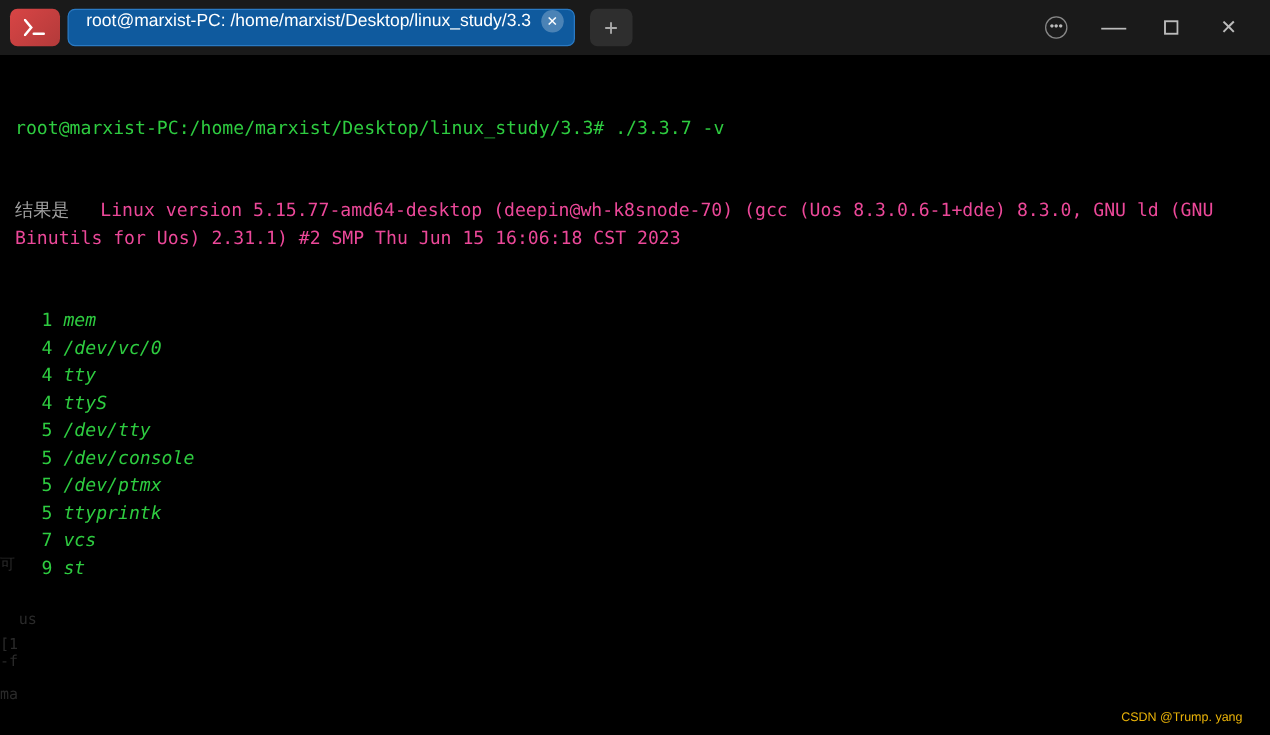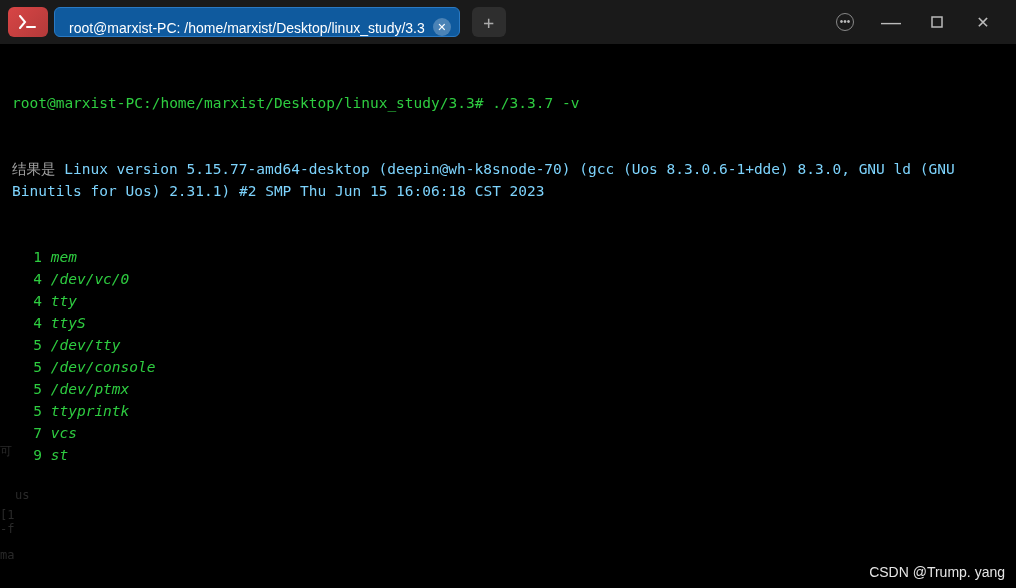--- a/index.html
+++ b/index.html
@@ -33,21 +33,21 @@
       align-items: center;
       justify-content: center;
       color: #fff;
       font-size: 16px;
     }
     .tab {
       height: 30px;
       background: #0f5a9e;
       border-radius: 6px;
       display: flex;
-      align-items: flex-end;
+      align-items: flex-start;
       padding: 0 8px 0 14px;
       color: #fff;
       font-family: sans-serif;
       font-size: 14px;
       gap: 8px;
       border: 1px solid #2a7ac4;
       max-width: 430px;
     }
     .tab-title {
       white-space: nowrap;
@@ -121,21 +121,21 @@
     }
     .line {
       padding-left: 12px;
     }
     .prompt-host { color: #2ecc40; }
     .cmd { color: #2ecc40; }
     .result-label {
       color: #a3a3a3;
       font-weight: normal;
     }
-    .result-text { color: #7dd3fc; }
+    .result-text { color: #ec4899; margin-left: 16px; }
     .device-line {
       padding-left: 12px;
     }
     .dev-num {
       display: inline-block;
       width: 30px;
       text-align: right;
       color: #2ecc40;
     }
     .dev-name {
@@ -146,24 +146,24 @@
       position: absolute;
       left: 0;
       color: #2a2a2a;
       font-size: 12px;
       line-height: 14px;
       z-index: -1;
     }
     .watermark {
       position: absolute;
       bottom: 8px;
-      right: 11px;
-      color: #e5e5e5;
+      right: 22px;
+      color: #eab308;
       font-family: sans-serif;
-      font-size: 14px;
+      font-size: 10px;
     }
   </style>
 </head>
 <body>
 
 <div class="title-bar">
   <div class="app-icon">
     <svg width="18" height="14" viewBox="0 0 18 14">
         <path d="M1 1 L6 7 L1 13 M8 12 L16 12" stroke="#fff" stroke-width="2" fill="none" stroke-linecap="round"></path>
       </svg>

